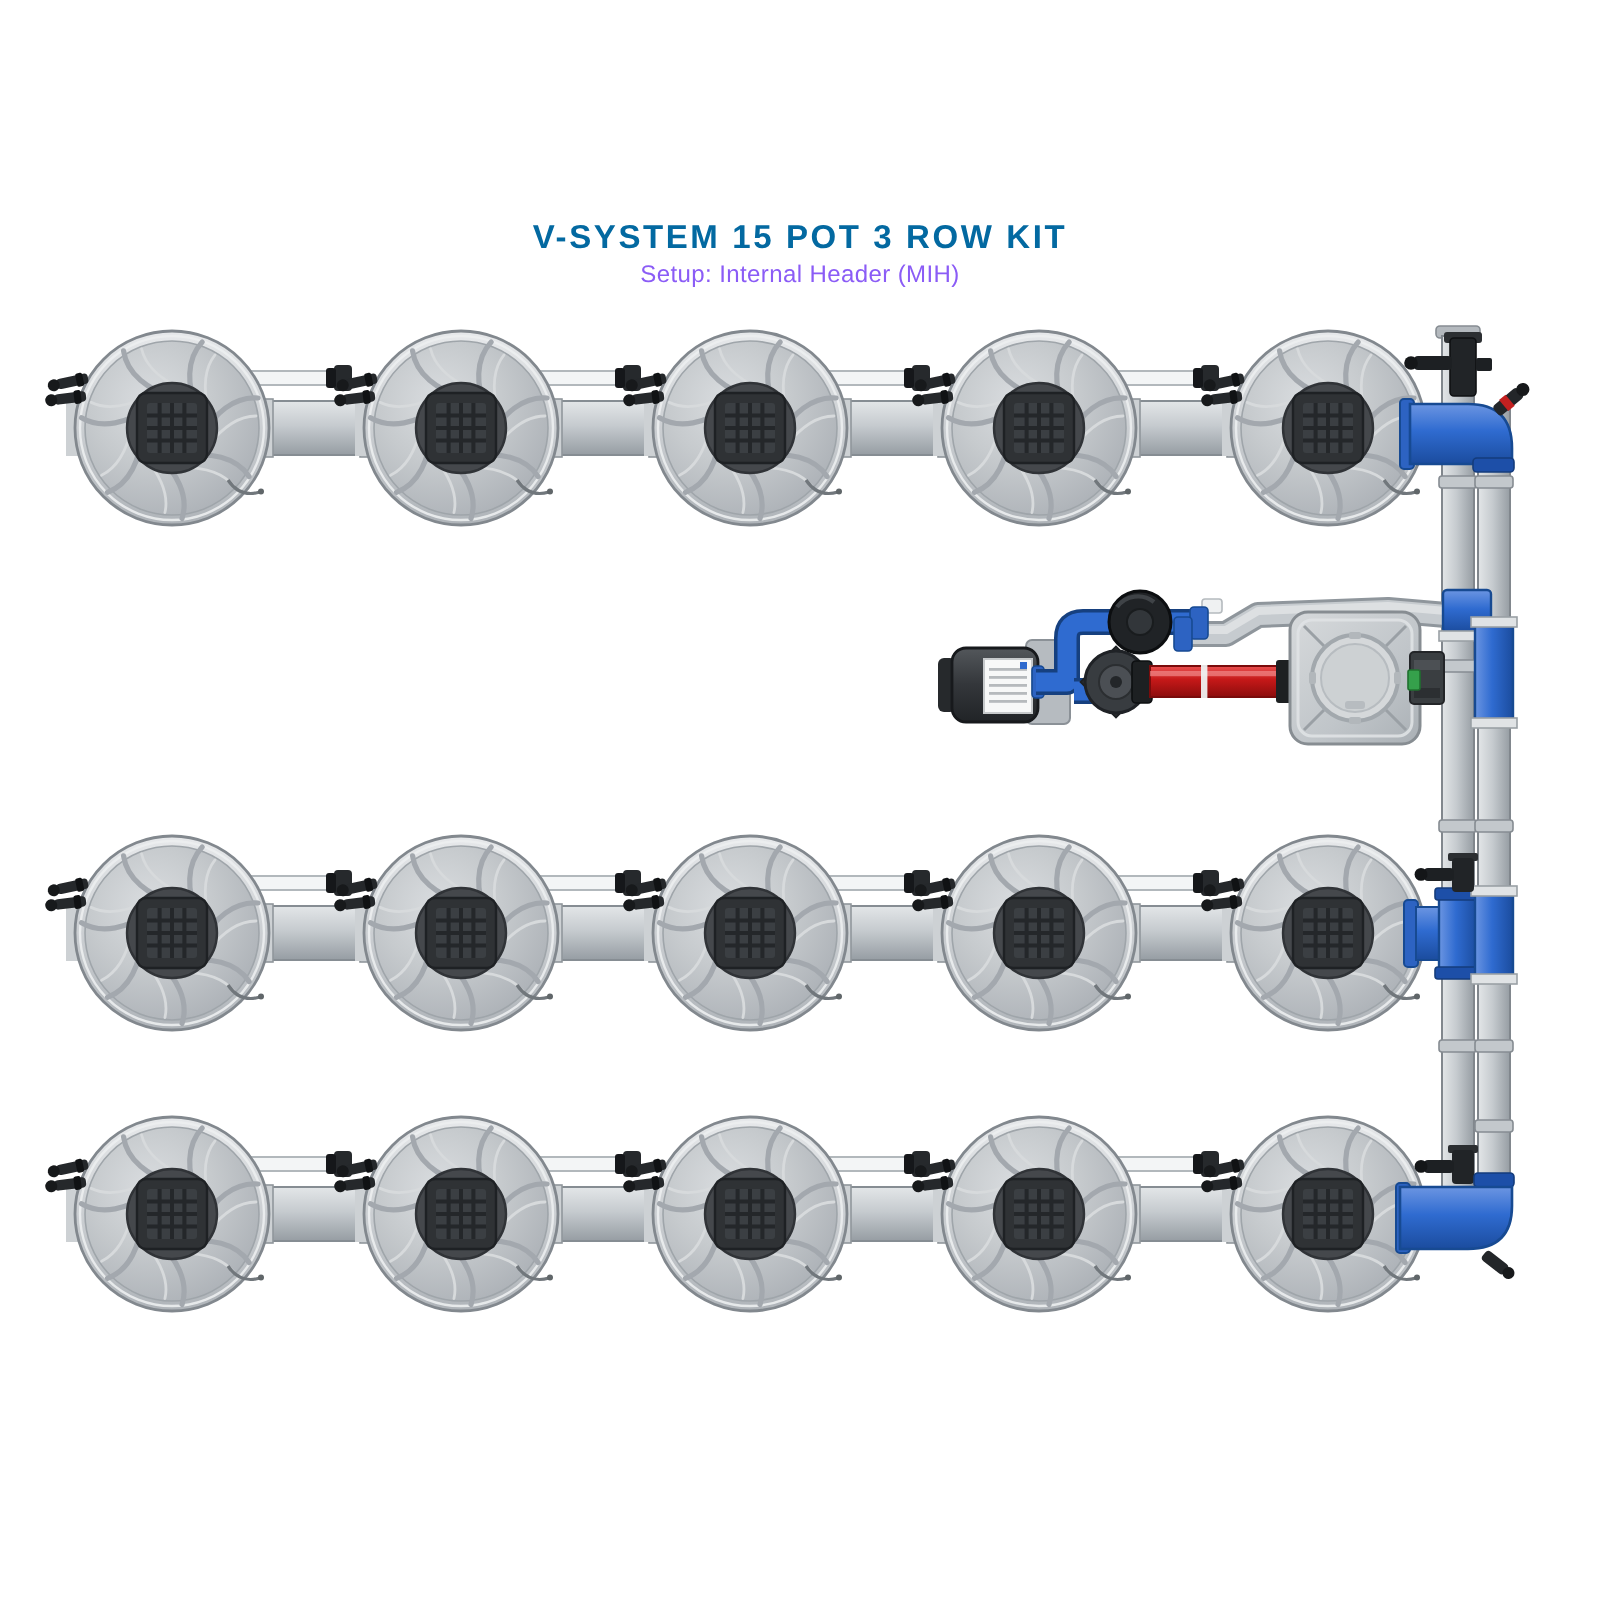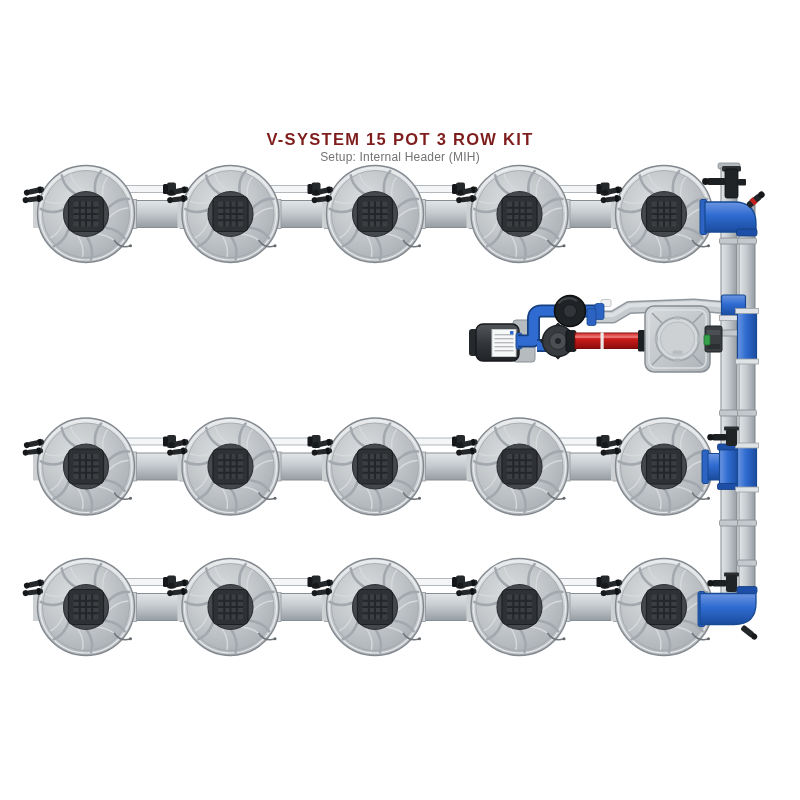--- a/index.html
+++ b/index.html
@@ -9,22 +9,22 @@
   .title{font-size:16.5px;font-weight:700;letter-spacing:1.3px;color:#56bd3a;margin:0;}
   .subtitle{font-size:12px;color:#1b1b1b;margin:2px 0 0 0;letter-spacing:.2px;}
   svg.diagram{position:absolute;left:0;top:0;width:800px;height:800px;display:block;}
 </style>
 </head>
 <body>
 
 <div class="stage">
 
   <div class="titleblock">
-    <h1 class="title" style="color: #7f1d1d; margin-top: 20px;">V-SYSTEM 15 POT 3 ROW KIT</h1>
-    <p class="subtitle" style="color: #737373;">Setup: Internal Header (MIH)</p>
+    <h1 class="title" style="color: #0369a1;">V-SYSTEM 15 POT 3 ROW KIT</h1>
+    <p class="subtitle" style="color: #8b5cf6;">Setup: Internal Header (MIH)</p>
   </div>
 
   <svg class="diagram" viewBox="0 0 800 800">
     <defs>
       <radialGradient id="potFace" cx="38%" cy="35%" r="78%">
         <stop offset="0%" stop-color="#dadde0"></stop>
           <stop offset="45%" stop-color="#c6cacd"></stop>
           <stop offset="100%" stop-color="#a8adb3"></stop>
       </radialGradient>
       <linearGradient id="potRim" x1="0" y1="0" x2="0" y2="1">

